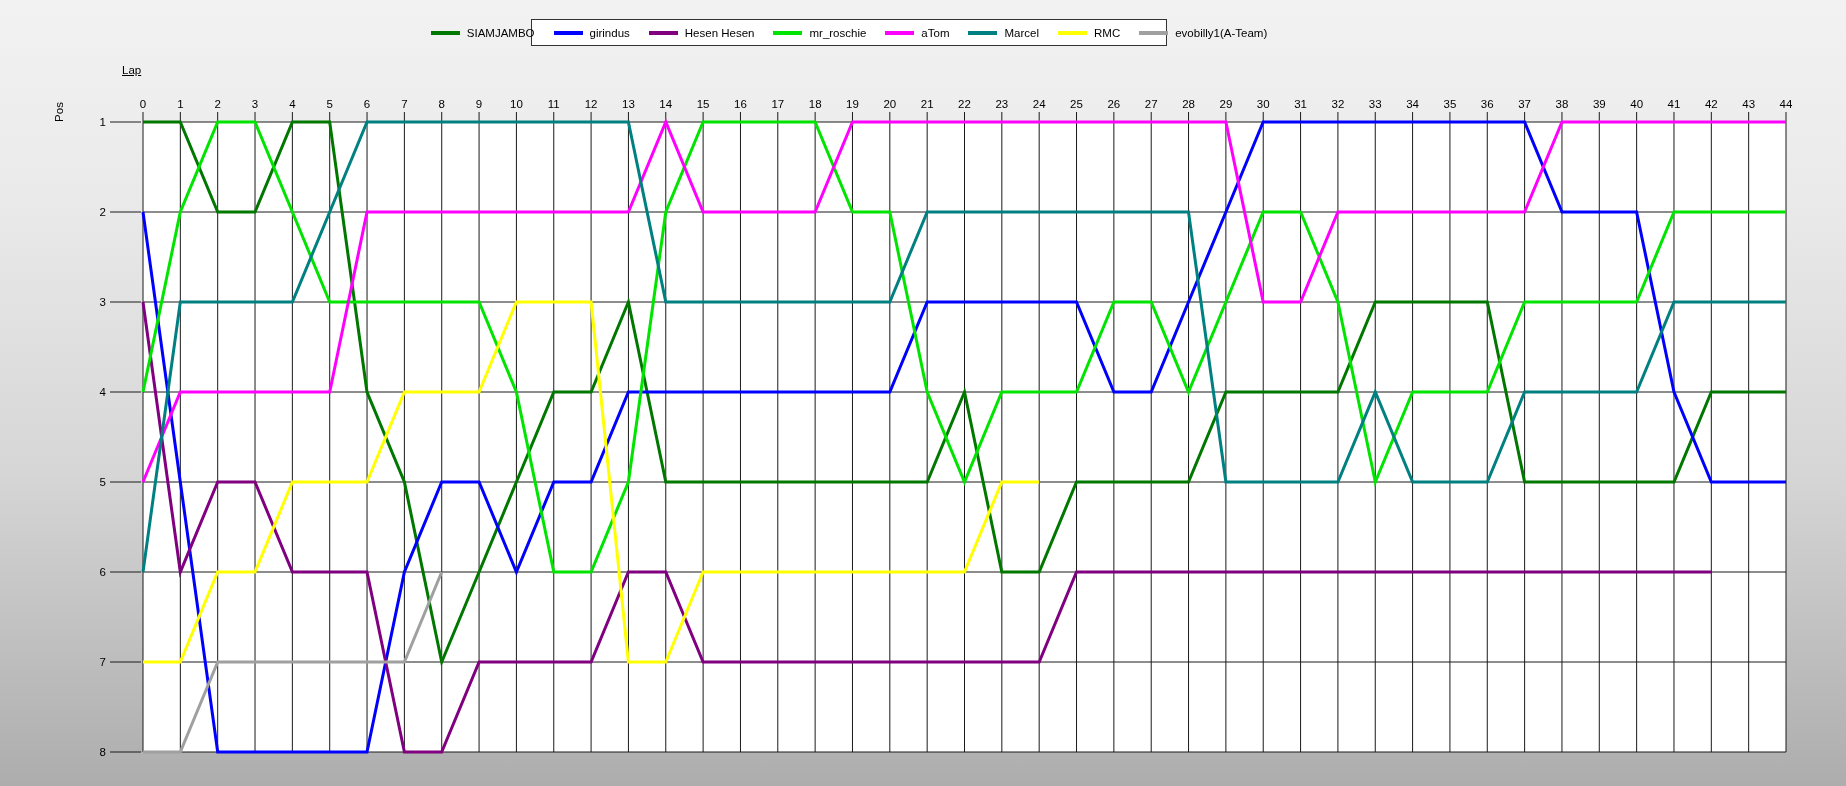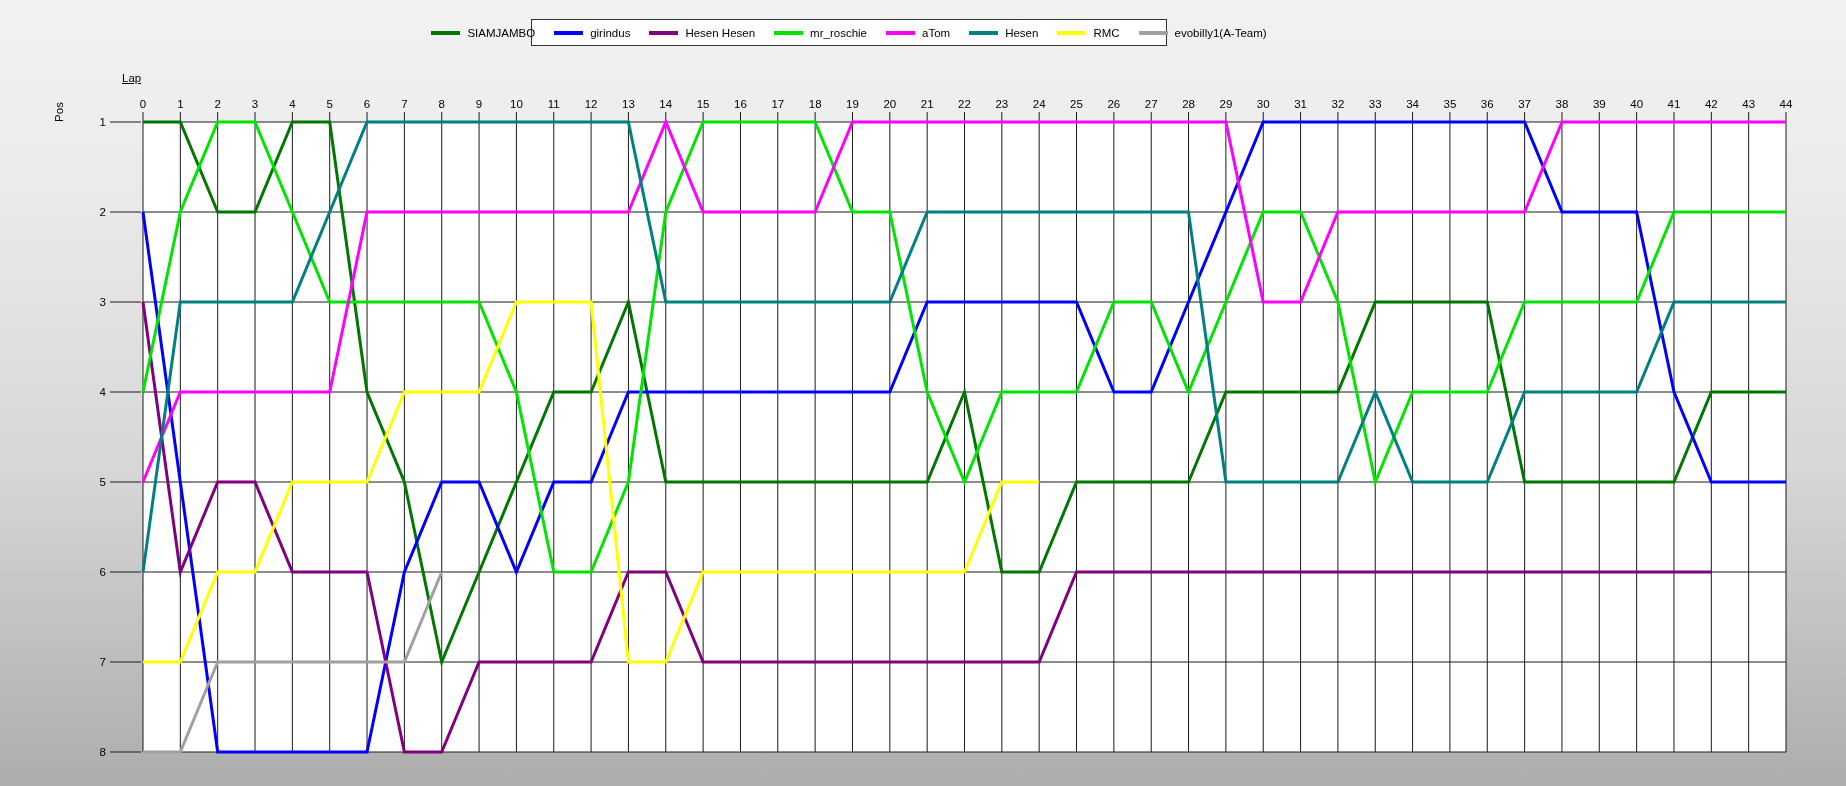--- a/index.html
+++ b/index.html
@@ -14,21 +14,21 @@
   .legend{
     position:absolute;left:531px;top:19px;width:636px;height:27px;
     background:#ffffff;border:1px solid #333;
     display:flex;align-items:center;justify-content:center;
     gap:19px;box-sizing:border-box;padding:0 10px;
   }
   .legend-item{display:flex;align-items:center;gap:7px;white-space:nowrap;}
   .legend-swatch{display:inline-block;width:29px;height:4px;}
   .legend-label{font-size:11.5px;color:#000;}
   .axis-title{position:absolute;font-size:11.5px;color:#000;}
-  .lap-title{left:122px;top:72px;text-decoration:underline;}
+  .lap-title{left:122px;top:64px;text-decoration:underline;}
   .pos-title{left:44px;top:106px;transform:rotate(-90deg);transform-origin:center;width:30px;text-align:center;}
 </style>
 </head>
 <body>
 
 <div class="screen">
 
   <svg class="chart-svg" width="1846" height="786" viewBox="0 0 1846 786" xmlns="http://www.w3.org/2000/svg">
       <rect x="143" y="122" width="1643" height="630" fill="#ffffff"></rect>
       <g stroke="#1a1a1a" stroke-width="1">
@@ -178,21 +178,21 @@
       <span class="legend-item">
         <span class="legend-swatch" style="background: rgb(0, 228, 0);"></span>
         <span class="legend-label">mr_roschie</span>
       </span>
       <span class="legend-item">
         <span class="legend-swatch" style="background: rgb(255, 0, 255);"></span>
         <span class="legend-label">aTom</span>
       </span>
       <span class="legend-item">
         <span class="legend-swatch" style="background: rgb(0, 128, 128);"></span>
-        <span class="legend-label">Hesen</span>
+        <span class="legend-label">Marcel</span>
       </span>
       <span class="legend-item">
         <span class="legend-swatch" style="background: rgb(255, 255, 0);"></span>
         <span class="legend-label">RMC</span>
       </span>
       <span class="legend-item">
         <span class="legend-swatch" style="background: rgb(160, 160, 160);"></span>
         <span class="legend-label">evobilly1(A-Team)</span>
       </span>
     </div>

